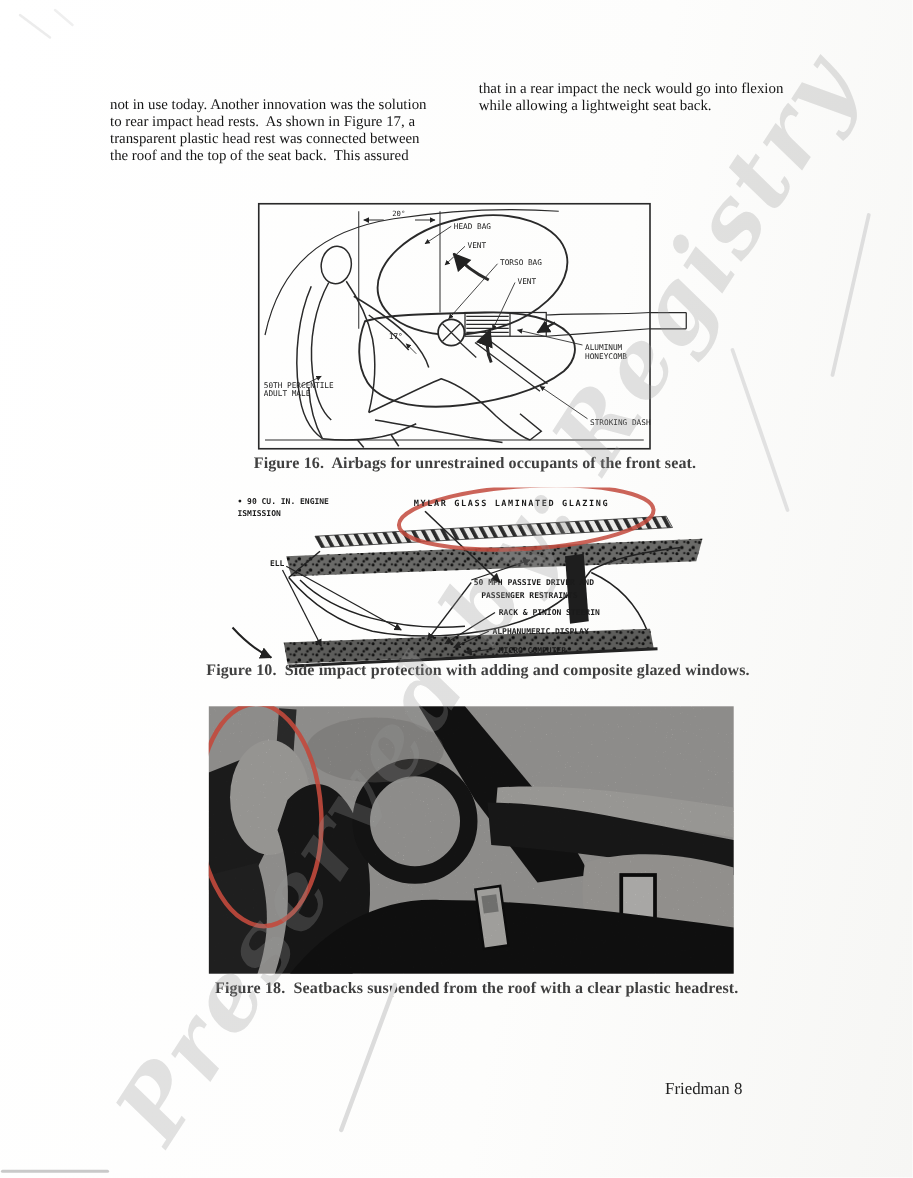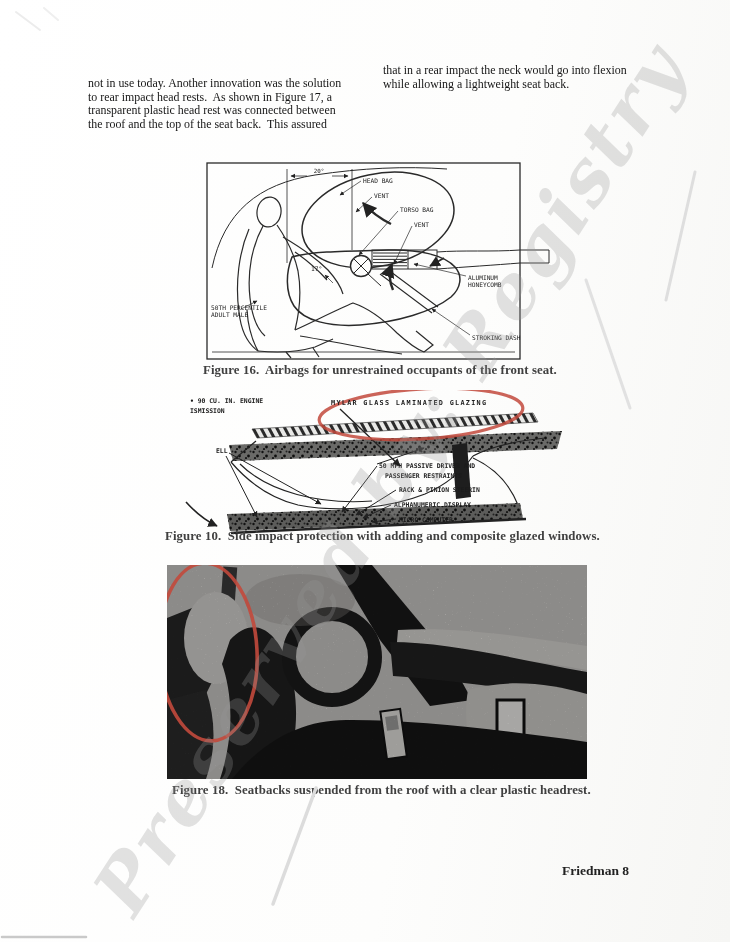--- a/index.html
+++ b/index.html
@@ -235,21 +235,21 @@
     <ellipse cx="300" cy="600" rx="55" ry="26" fill="#8e8c89" opacity=".35"></ellipse>
     <ellipse cx="420" cy="610" rx="60" ry="20" fill="#aoa" opacity="0"></ellipse>
 
     <rect x="167" y="565" width="420" height="214" filter="url(#grain)" opacity=".28"></rect>
 
     <ellipse cx="208" cy="652" rx="49" ry="89" transform="rotate(-3 208 652)" fill="none" stroke="#c2493c" stroke-width="3.6" opacity=".9"></ellipse>
   </g>
 </svg>
 <div class="abs caption" style="left:172px;top:783px;">Figure 18.  Seatbacks suspended from the roof with a clear plastic headrest.</div>
 
-<div class="abs footer" style="left:562px;top:863px;font-weight:bold;">Friedman 8</div>
+<div class="abs footer" style="left:532px;top:863px;">Friedman 8</div>
 
 <svg class="abs scratches" style="left:0;top:0;" width="730" height="942" viewBox="0 0 730 942">
   <g stroke-linecap="round" fill="none">
     <path d="M695 172 L666 300" stroke="#dedede" stroke-width="3"></path>
     <path d="M586 280 L630 408" stroke="#e1e1e1" stroke-width="3"></path>
     <path d="M316 788 L273 904" stroke="#dcdcdc" stroke-width="3.5"></path>
     <path d="M16 12 L40 30" stroke="#ececec" stroke-width="2"></path>
     <path d="M44 8 L58 20" stroke="#efefef" stroke-width="2"></path>
     <path d="M2 937 H86" stroke="#c9c9c9" stroke-width="2.5"></path>
   </g>

